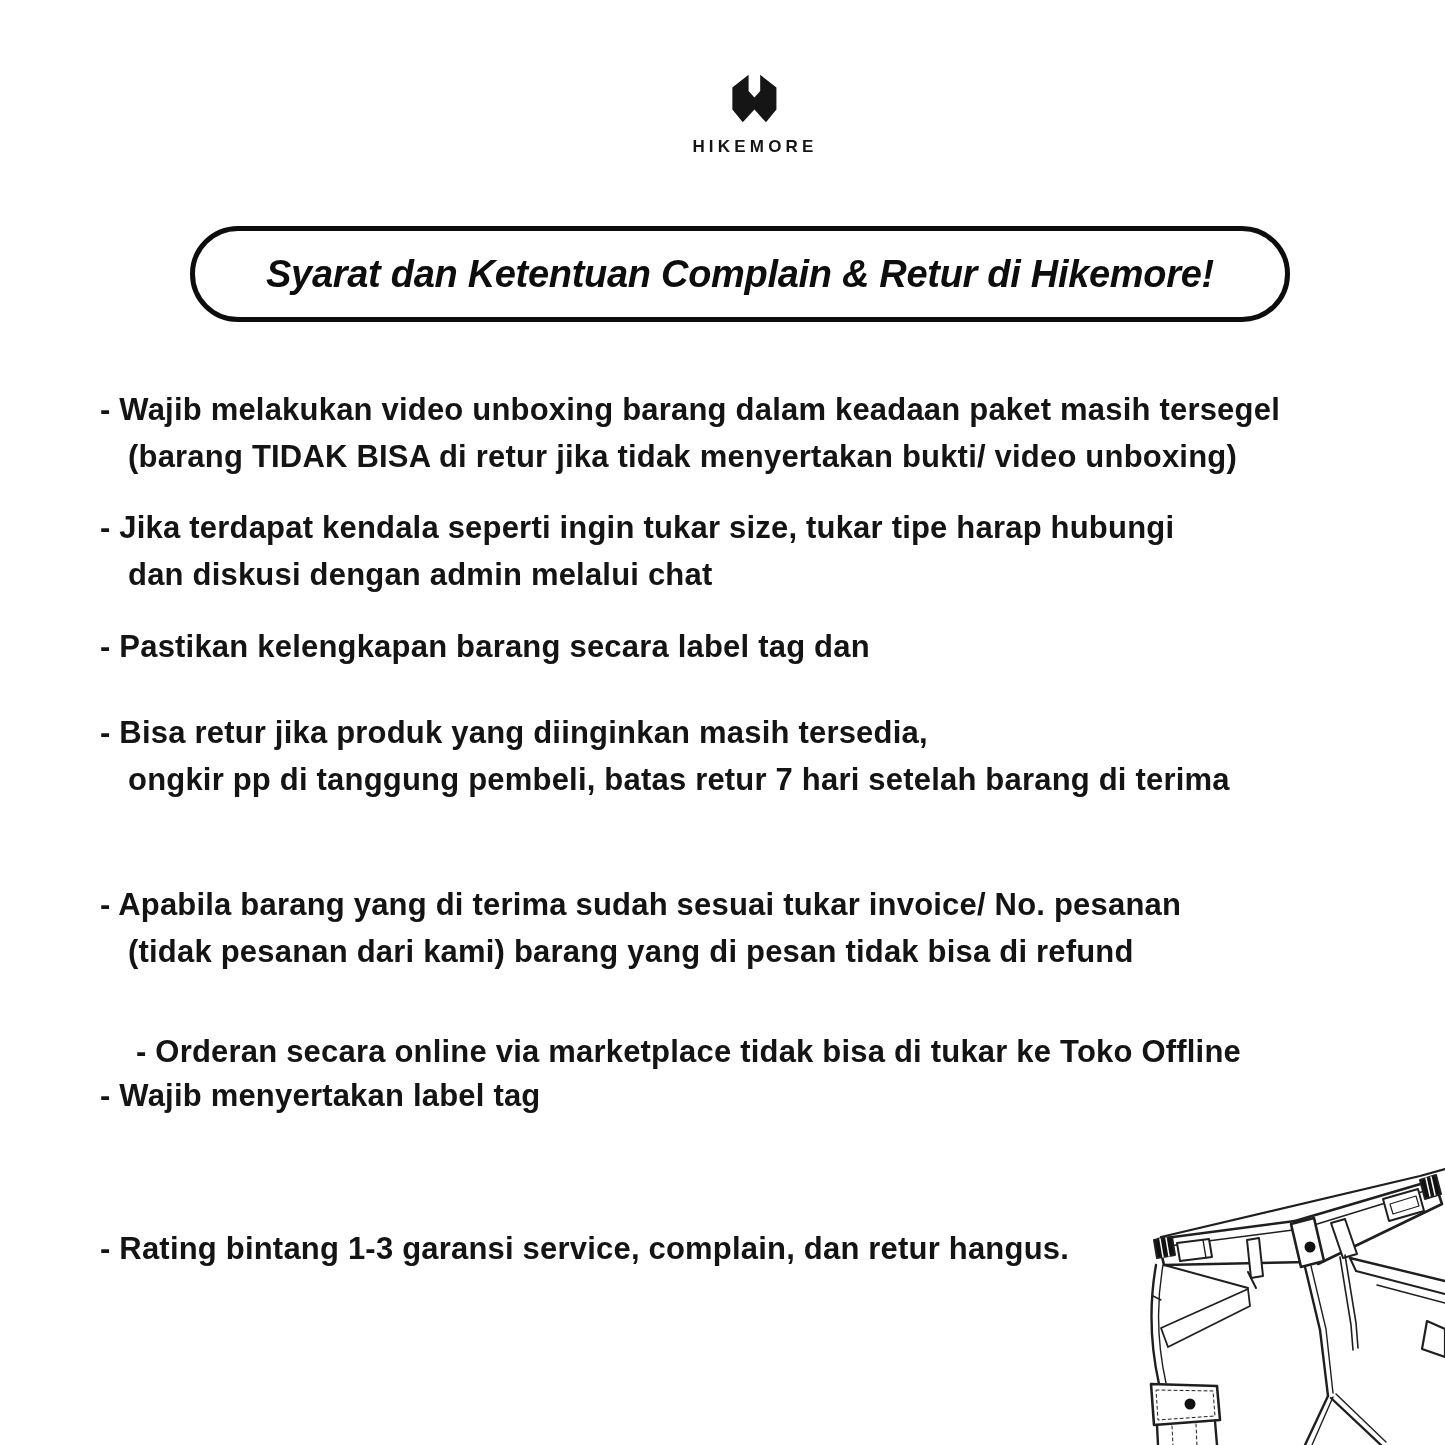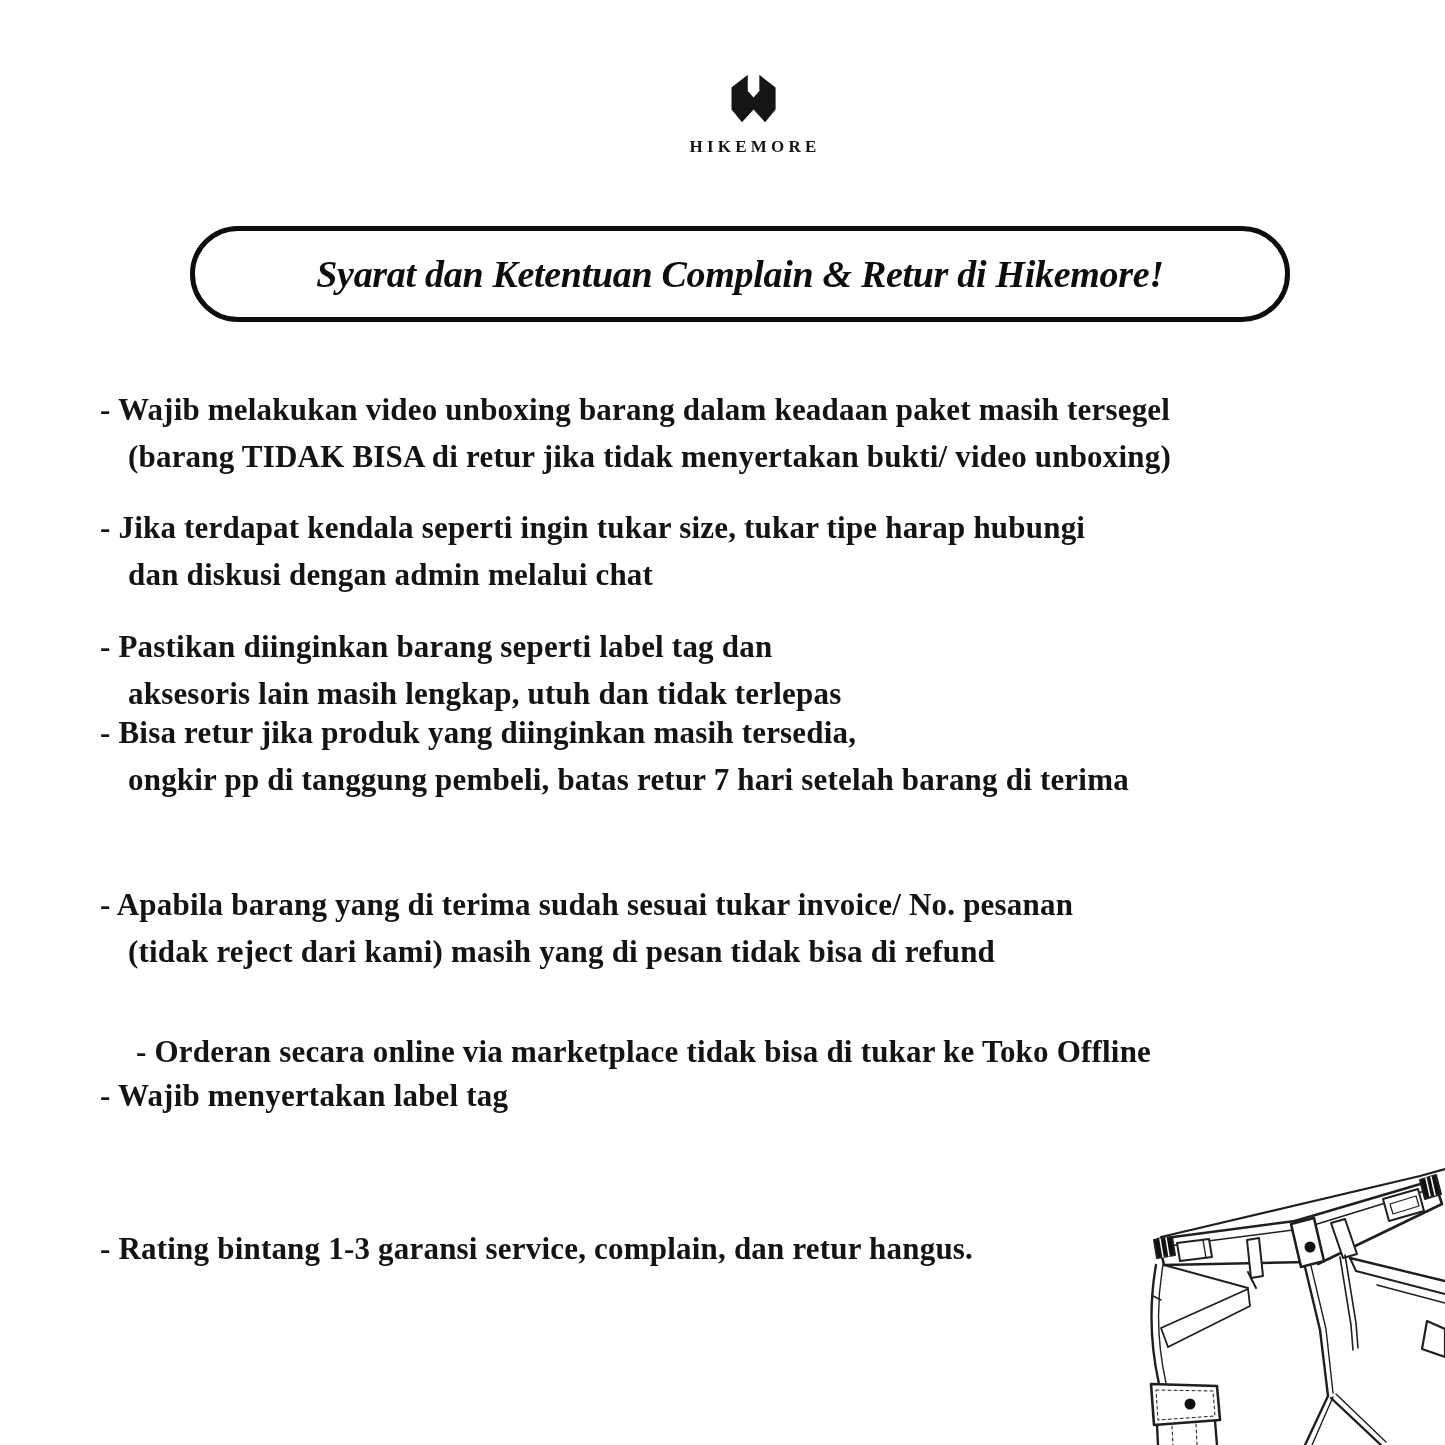--- a/index.html
+++ b/index.html
@@ -1,19 +1,19 @@
 <!DOCTYPE html>
 <html><head>
 <meta charset="utf-8">
 <style>
   html,body { margin:0; padding:0; background:#ffffff; }
   .page {
     position:relative; width:1445px; height:1445px;
     background:#ffffff; overflow:hidden;
-    font-family:Liberation Serif, serif;
+    font-family:Liberation Sans, sans-serif;
     color:#141414;
   }
   
   .brand {
     position:absolute; top:66px; left:754px; transform:translateX(-50%);
     display:flex; flex-direction:column; align-items:center;
   }
   .brand svg { display:block; }
   .brand-name {
     margin-top:7px; font-size:17px; font-weight:700;
@@ -68,30 +68,29 @@
 
   <div class="bullet b1">
     <span class="l1">- Wajib melakukan video unboxing barang dalam keadaan paket masih tersegel</span>
     <span class="l2">(barang TIDAK BISA di retur jika tidak menyertakan bukti/ video unboxing)</span>
   </div>
   <div class="bullet b2">
     <span class="l1">- Jika terdapat kendala seperti ingin tukar size, tukar tipe harap hubungi</span>
     <span class="l2">dan diskusi dengan admin melalui chat</span>
   </div>
   <div class="bullet b3">
-    <span class="l1">- Pastikan diinginkan barang seperti label tag dan</span>
-    <span class="l2">aksesoris lain masih lengkap, utuh dan tidak terlepas</span>
+    <span class="l1">- Pastikan kelengkapan barang secara label tag dan</span>
   </div>
   <div class="bullet b4">
     <span class="l1">- Bisa retur jika produk yang diinginkan masih tersedia,</span>
     <span class="l2">ongkir pp di tanggung pembeli, batas retur 7 hari setelah barang di terima</span>
   </div>
   <div class="bullet b5">
     <span class="l1">- Apabila barang yang di terima sudah sesuai tukar invoice/ No. pesanan</span>
-    <span class="l2">(tidak reject dari kami) masih yang di pesan tidak bisa di refund</span>
+    <span class="l2">(tidak pesanan dari kami) barang yang di pesan tidak bisa di refund</span>
   </div>
   <div class="bullet b6">
     <span class="l1">- Orderan secara online via marketplace tidak bisa di tukar ke Toko Offline</span>
   </div>
   <div class="bullet b7">
     <span class="l1">- Wajib menyertakan label tag</span>
   </div>
   <div class="bullet b8">
     <span class="l1">- Rating bintang 1-3 garansi service, complain, dan retur hangus.</span>
   </div>

